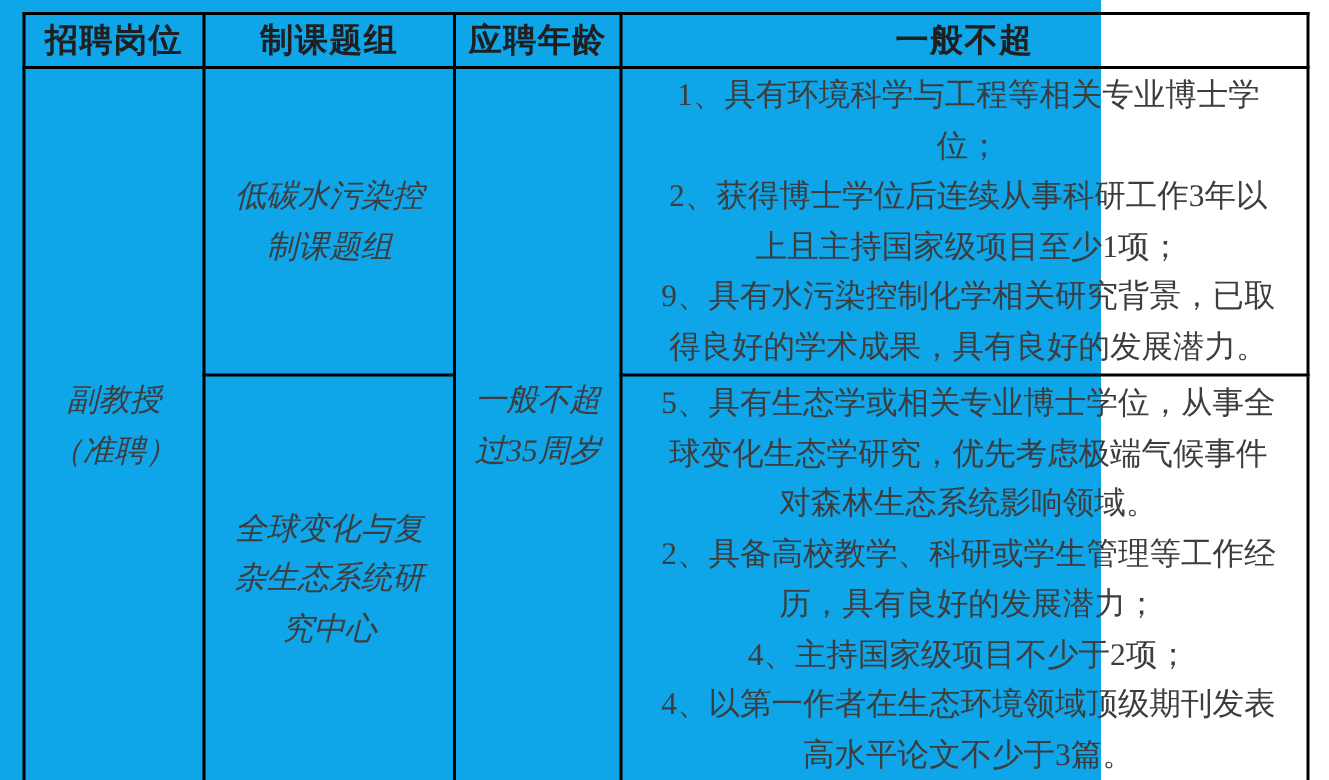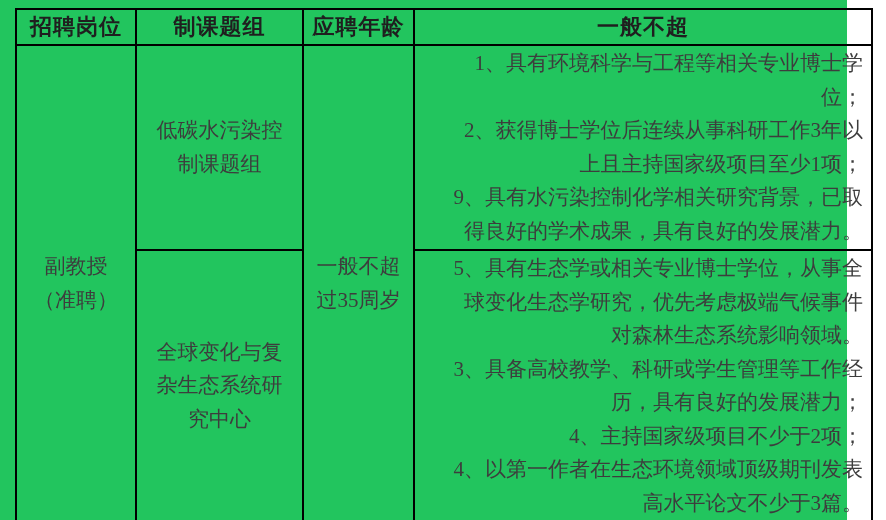--- a/index.html
+++ b/index.html
@@ -2,23 +2,23 @@
 <html><head>
 <meta charset="utf-8">
 <style>
   html, body {
     margin: 0;
     padding: 0;
     background: #ffffff;
   }
   .page {
     position: relative;
-    width: 847px;
+    width: 734px;
     height: 520px;
-    background: #22c55e;
+    background: #0ea5e9;
     box-sizing: border-box;
     padding: 8px 14px 0 15px;
     font-family: "Liberation Serif", "DejaVu Serif", serif;
   }
   table.recruit-table {
     border-collapse: collapse;
     table-layout: fixed;
     width: 856px;
   }
   .recruit-table col.c1 { width: 120px; }
@@ -46,23 +46,24 @@
     color: #3d3d3d;
     line-height: 33.5px;
     vertical-align: middle;
   }
   tr.row-1 { height: 202px; }
   tr.row-2 { height: 262px; }
   td.center-cell {
     text-align: center;
     white-space: pre-line;
     padding: 0 4px;
+    font-style: italic;
   }
   td.conditions-cell {
-    text-align: right;
+    text-align: center;
     padding: 1px 8px 1px 13px;
     vertical-align: middle;
   }
   .condition-item {
     white-space: pre-line;
   }
 </style>
 </head>
 <body>
 
@@ -100,21 +101,21 @@
         </td>
       </tr>
       <tr class="row-2">
         <td class="center-cell">全球变化与复
 杂生态系统研
 究中心</td>
         <td class="conditions-cell">
           <div class="condition-item">5、具有生态学或相关专业博士学位，从事全
 球变化生态学研究，优先考虑极端气候事件
 对森林生态系统影响领域。</div>
-          <div class="condition-item">3、具备高校教学、科研或学生管理等工作经
+          <div class="condition-item">2、具备高校教学、科研或学生管理等工作经
 历，具有良好的发展潜力；</div>
           <div class="condition-item">4、主持国家级项目不少于2项；</div>
           <div class="condition-item">4、以第一作者在生态环境领域顶级期刊发表
 高水平论文不少于3篇。</div>
         </td>
       </tr>
     </tbody>
   </table>
 </div>
 

